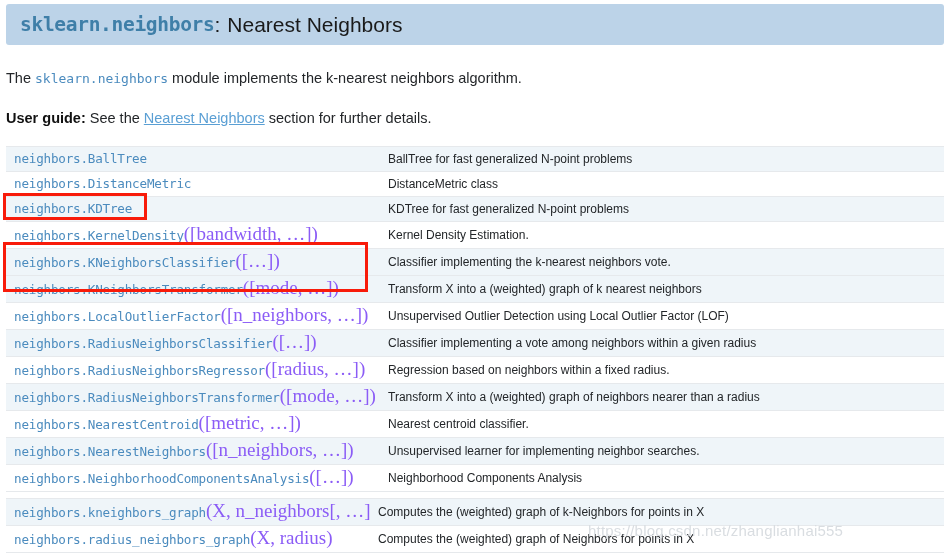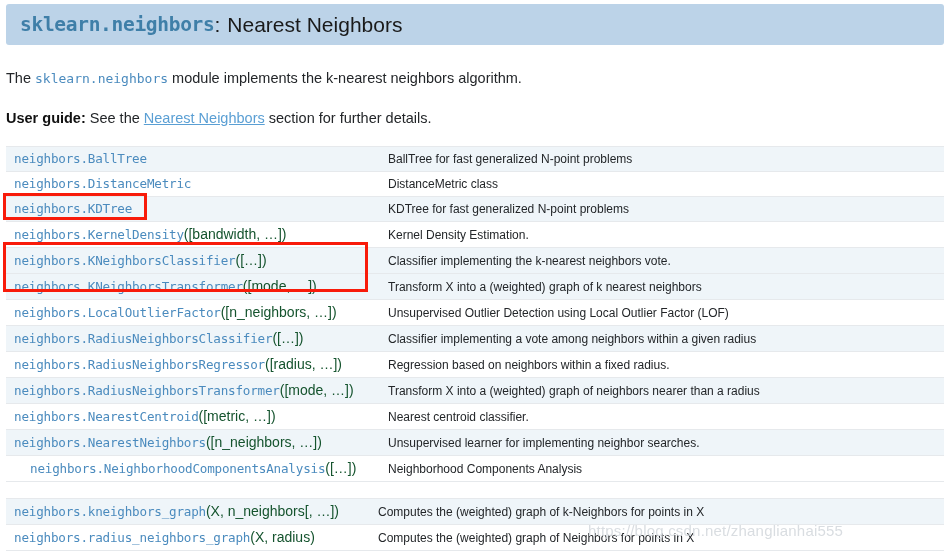--- a/index.html
+++ b/index.html
@@ -88,23 +88,23 @@
   .tbl tr.odd td { background: #eff5f9; }
   .tbl tr.even td { background: #ffffff; }
 
   .tbl .c-api {
     font-family: "DejaVu Sans Mono", monospace;
     font-size: 12.6px;
     color: #4b8bbe;
     letter-spacing: -0.2px;
   }
   .tbl .c-api .args {
-    font-family: Liberation Sans, sans-serif;
-    font-size: 14px;
-    color: #14532d;
+    font-family: Liberation Serif, serif;
+    font-size: 19px;
+    color: #8b5cf6;
     letter-spacing: 0;
   }
   .tbl .c-desc {
     font-size: 12px;
     color: #232629;
   }
 
   .t1 col.k { width: 374px; }
   .t1 col.d { width: 564px; }
   .t2 col.k { width: 364px; }
@@ -198,21 +198,21 @@
         </tr>
         <tr class="even">
           <td class="c-api"><a href="#" style="color: rgb(75, 139, 190); text-decoration: none; text-align: center;">neighbors.NearestCentroid</a><span class="args">([metric, …])</span></td>
           <td class="c-desc">Nearest centroid classifier.</td>
         </tr>
         <tr class="odd">
           <td class="c-api"><a href="#" style="color: rgb(75, 139, 190); text-decoration: none;">neighbors.NearestNeighbors</a><span class="args">([n_neighbors, …])</span></td>
           <td class="c-desc">Unsupervised learner for implementing neighbor searches.</td>
         </tr>
         <tr class="even">
-          <td class="c-api"><a href="#" style="color: rgb(75, 139, 190); text-decoration: none; margin-left: 16px;">neighbors.NeighborhoodComponentsAnalysis</a><span class="args">([…])</span></td>
+          <td class="c-api"><a href="#" style="color: rgb(75, 139, 190); text-decoration: none;">neighbors.NeighborhoodComponentsAnalysis</a><span class="args">([…])</span></td>
           <td class="c-desc">Neighborhood Components Analysis</td>
         </tr>
       </tbody>
   </table>
 
   <table class="tbl t2">
     <colgroup>
         <col class="k">
         <col class="d">
       </colgroup>

